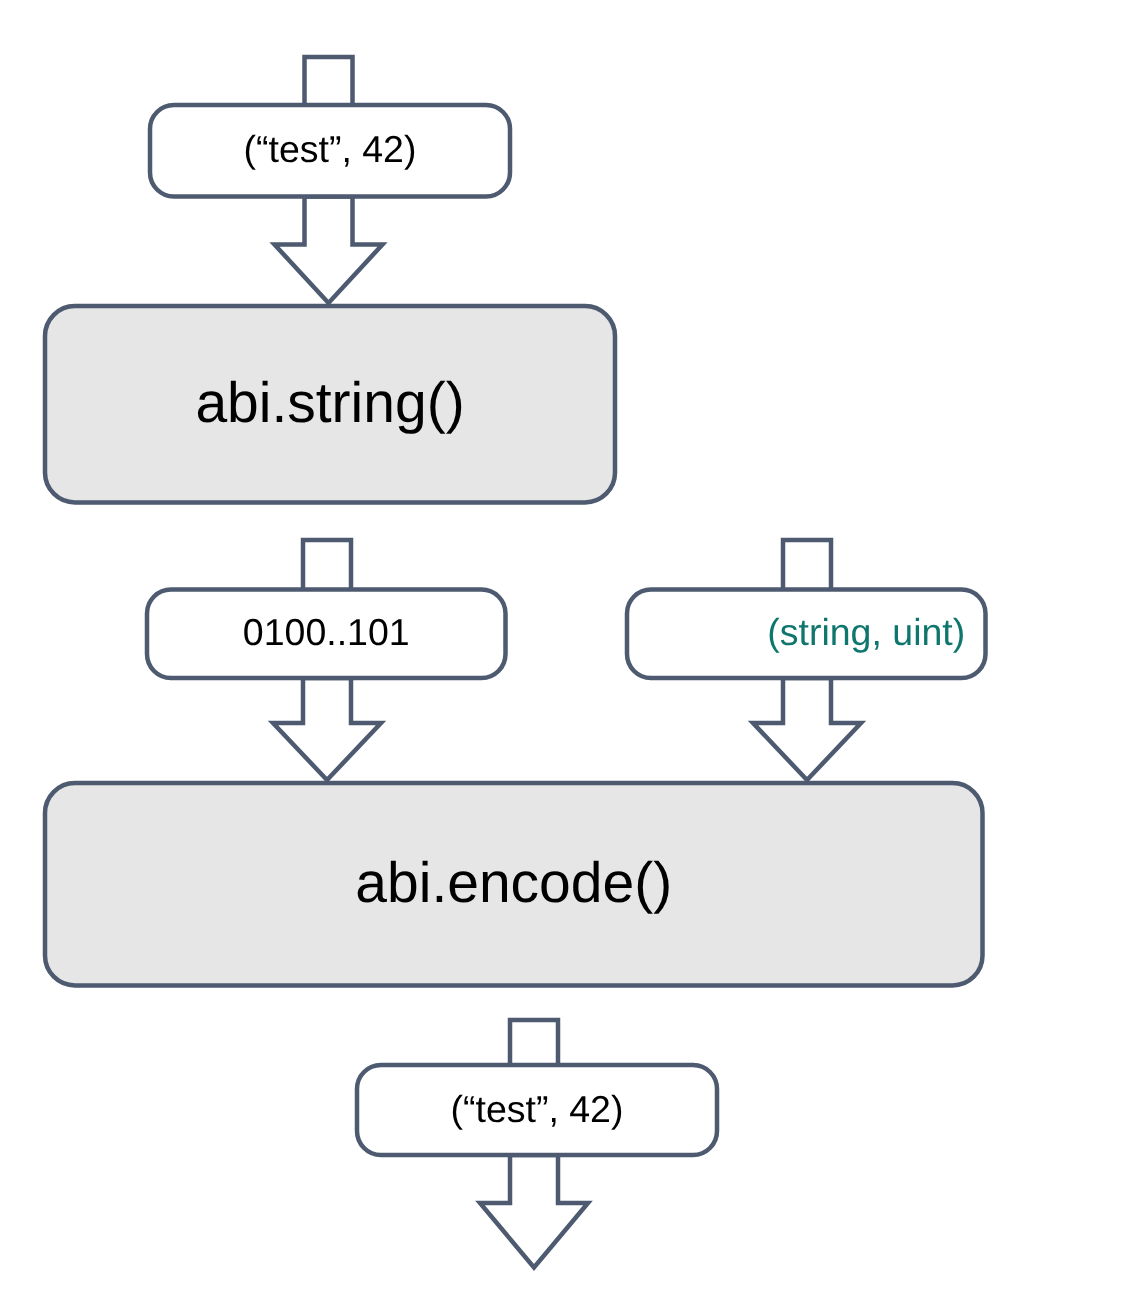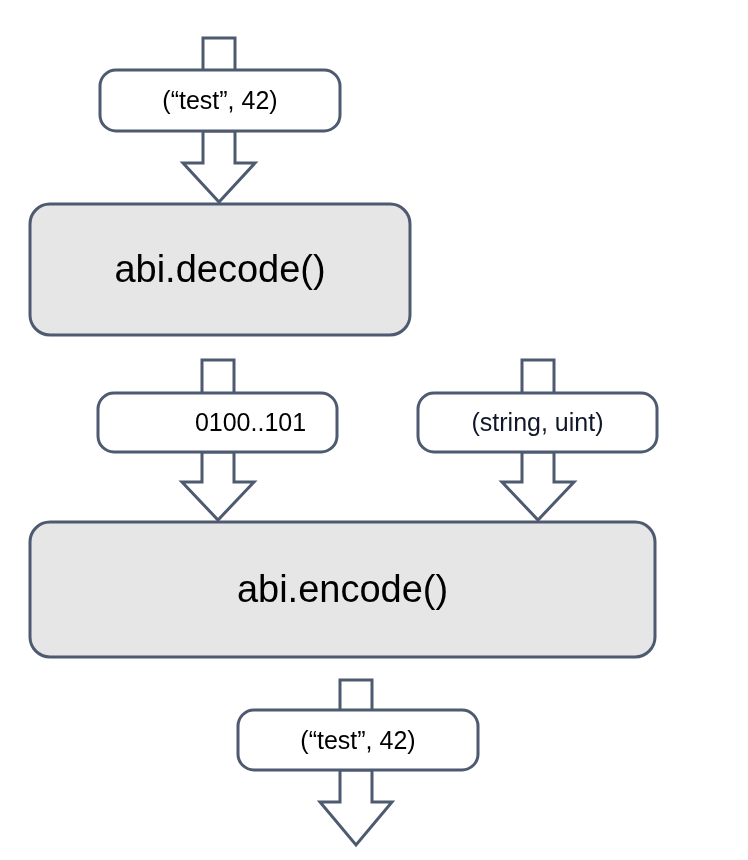--- a/index.html
+++ b/index.html
@@ -51,19 +51,19 @@
       <path d="M 340 770 L 340 802 L 320 802 L 356 845 L 392 802 L 372 802 L 372 770 Z" fill="#ffffff" stroke="#4d5a70" stroke-width="3" stroke-linejoin="miter"></path>
       <rect x="100" y="70" width="240" height="61" rx="16" ry="16" fill="#ffffff" stroke="#4d5a70" stroke-width="3"></rect>
       <rect x="30" y="204" width="380" height="131" rx="20" ry="20" fill="#e6e6e6" stroke="#4d5a70" stroke-width="3"></rect>
       <rect x="98" y="393" width="239" height="59" rx="16" ry="16" fill="#ffffff" stroke="#4d5a70" stroke-width="3"></rect>
       <rect x="418" y="393" width="239" height="59" rx="16" ry="16" fill="#ffffff" stroke="#4d5a70" stroke-width="3"></rect>
       <rect x="30" y="522" width="625" height="135" rx="20" ry="20" fill="#e6e6e6" stroke="#4d5a70" stroke-width="3"></rect>
       <rect x="238" y="710" width="240" height="60" rx="16" ry="16" fill="#ffffff" stroke="#4d5a70" stroke-width="3"></rect>
     </svg>
   <div id="labels">
       <div class="node-label label-small" style="left: 100px; top: 70px; width: 240px; height: 61px; font-size: 25px; color: rgb(0, 0, 0);">(“test”, 42)</div>
-      <div class="node-label label-large" style="left: 30px; top: 204px; width: 380px; height: 131px; font-size: 38px; color: rgb(0, 0, 0);">abi.decode()</div>
-      <div class="node-label label-small" style="left: 98px; top: 393px; width: 239px; height: 59px; font-size: 25px; color: rgb(0, 0, 0); padding-left: 33px;">0100..101</div>
-      <div class="node-label label-small" style="left: 418px; top: 393px; width: 239px; height: 59px; font-size: 25px; color: #0f172a;">(string, uint)</div>
+      <div class="node-label label-large" style="left: 30px; top: 204px; width: 380px; height: 131px; font-size: 38px; color: rgb(0, 0, 0);">abi.string()</div>
+      <div class="node-label label-small" style="left: 98px; top: 393px; width: 239px; height: 59px; font-size: 25px; color: rgb(0, 0, 0);">0100..101</div>
+      <div class="node-label label-small" style="left: 418px; top: 393px; width: 239px; height: 59px; font-size: 25px; color: #0f766e; padding-left: 40px;">(string, uint)</div>
       <div class="node-label label-large" style="left: 30px; top: 522px; width: 625px; height: 135px; font-size: 38px; color: rgb(0, 0, 0);">abi.encode()</div>
       <div class="node-label label-small" style="left: 238px; top: 710px; width: 240px; height: 60px; font-size: 25px; color: rgb(0, 0, 0);">(“test”, 42)</div>
     </div>
 </div>
 
 </body></html>

